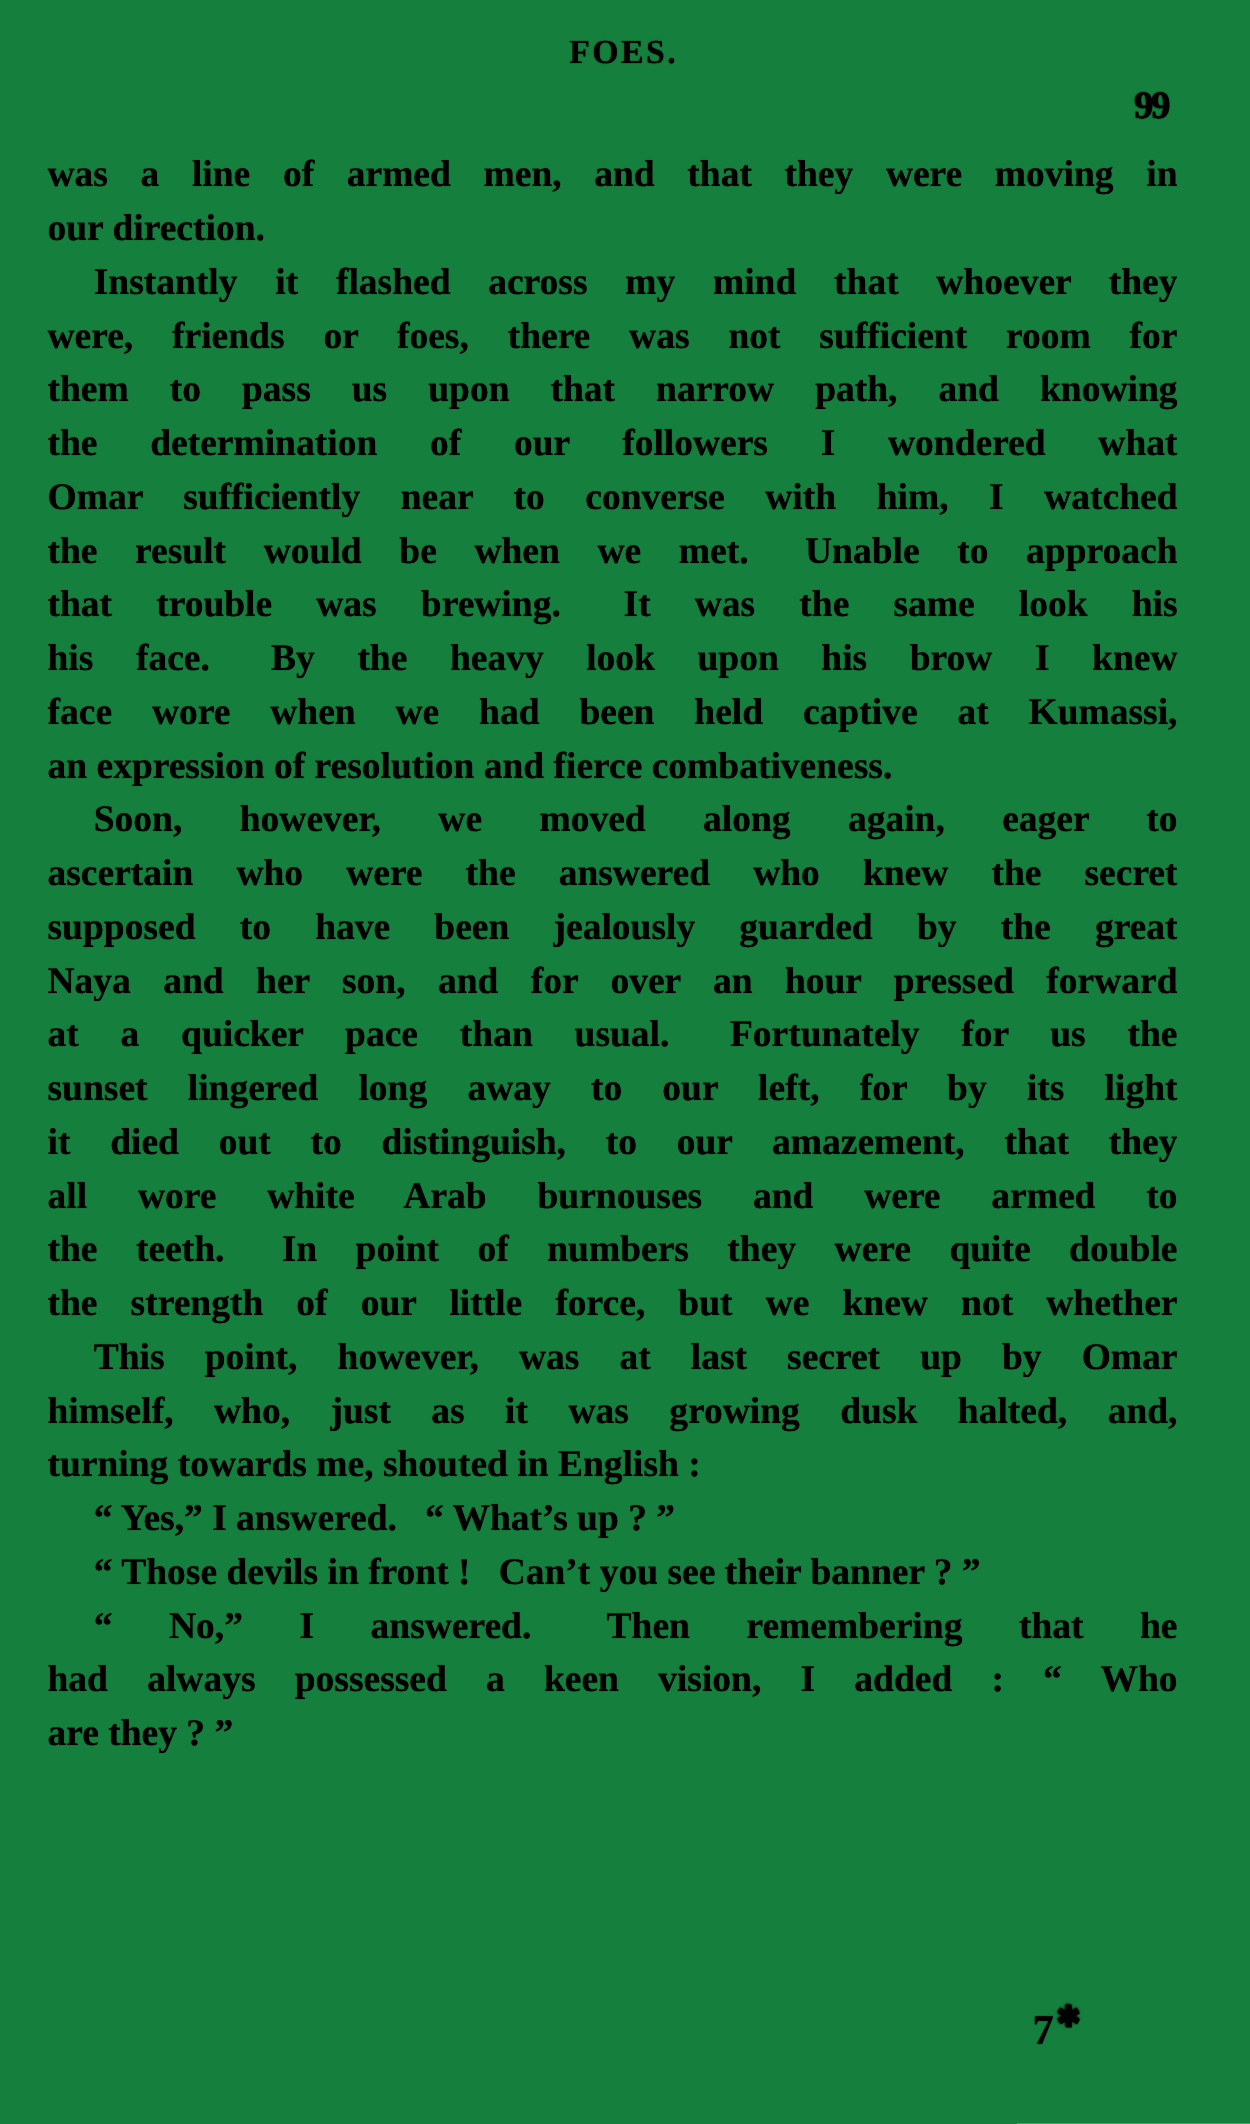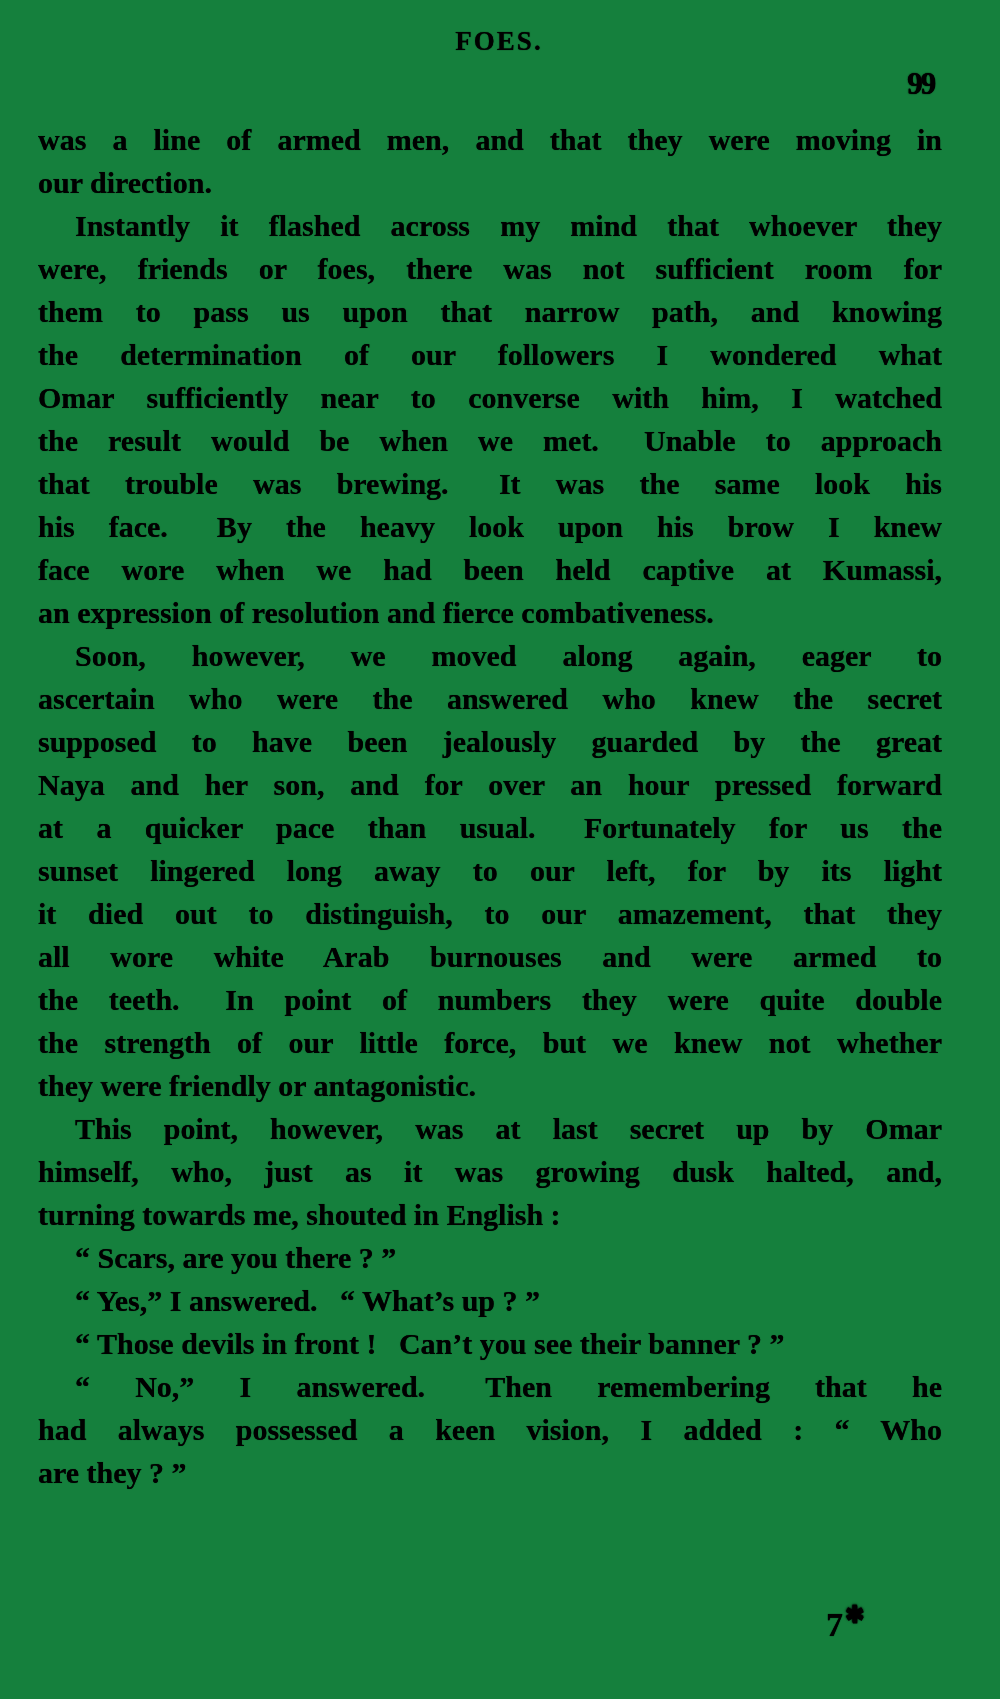--- a/index.html
+++ b/index.html
@@ -123,32 +123,28 @@
       <div class="line indent">Soon, however, we moved along again, eager to</div>
       <div class="line">ascertain who were the answered who knew the secret</div>
       <div class="line">supposed to have been jealously guarded by the great</div>
       <div class="line">Naya and her son, and for over an hour pressed forward</div>
       <div class="line">at a quicker pace than usual.  Fortunately for us the</div>
       <div class="line">sunset lingered long away to our left, for by its light</div>
       <div class="line">it died out to distinguish, to our amazement, that they</div>
       <div class="line">all wore white Arab burnouses and were armed to</div>
       <div class="line">the teeth.  In point of numbers they were quite double</div>
       <div class="line">the strength of our little force, but we knew not whether</div>
-      <div class="line nj">they were friendly or antagonistic.</div>
     </div>
 
     <div class="para">
       <div class="line indent">This point, however, was at last secret up by Omar</div>
       <div class="line">himself, who, just as it was growing dusk halted, and,</div>
       <div class="line nj">turning towards me, shouted in English :</div>
     </div>
 
-    <div class="para">
-      <div class="line nj indent">“ Scars, are you there ? ”</div>
-    </div>
 
     <div class="para">
       <div class="line nj indent">“ Yes,” I answered.  “ What’s up ? ”</div>
     </div>
 
     <div class="para">
       <div class="line nj indent">“ Those devils in front !  Can’t you see their banner ? ”</div>
     </div>
 
     <div class="para">

